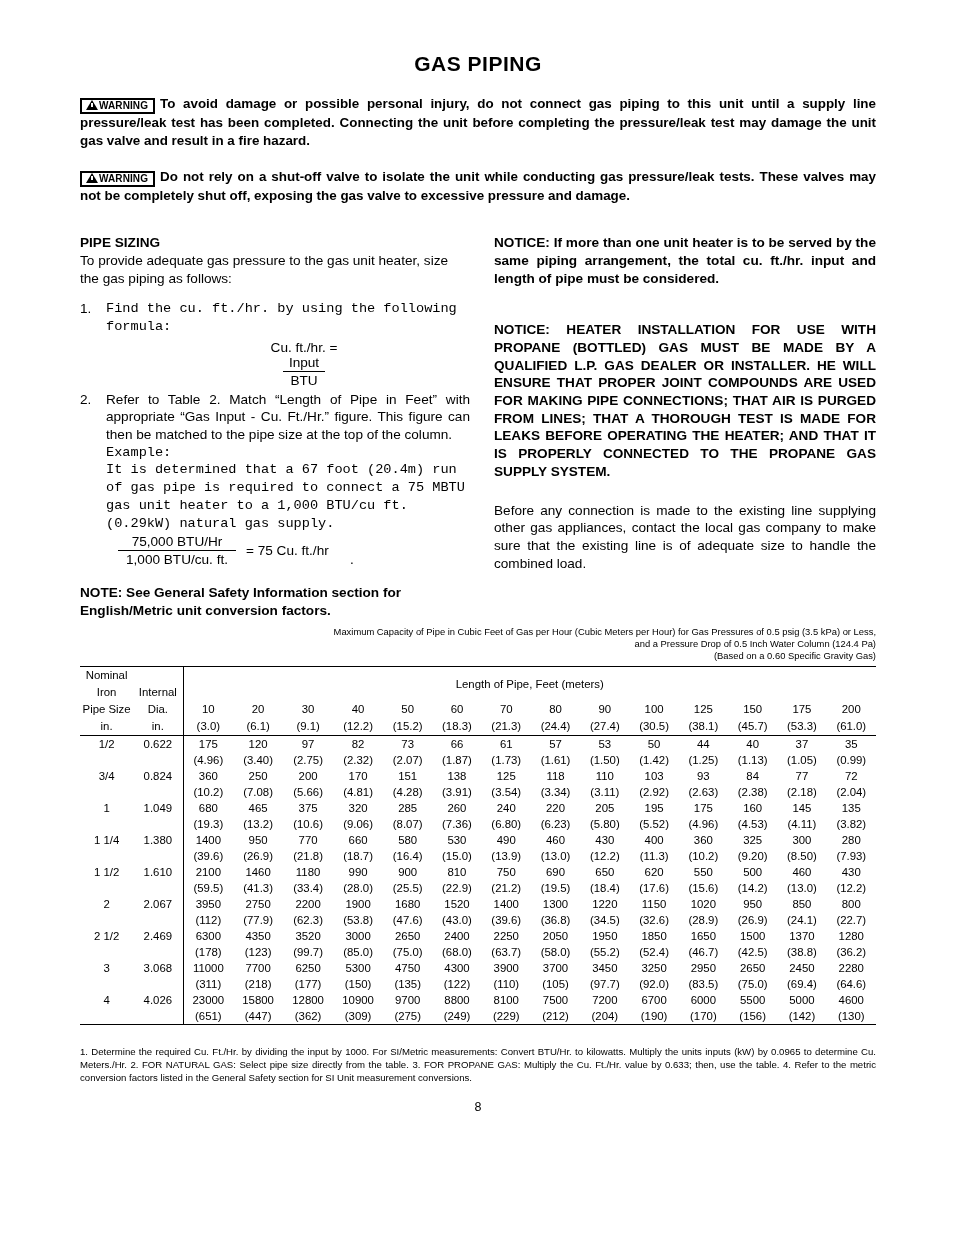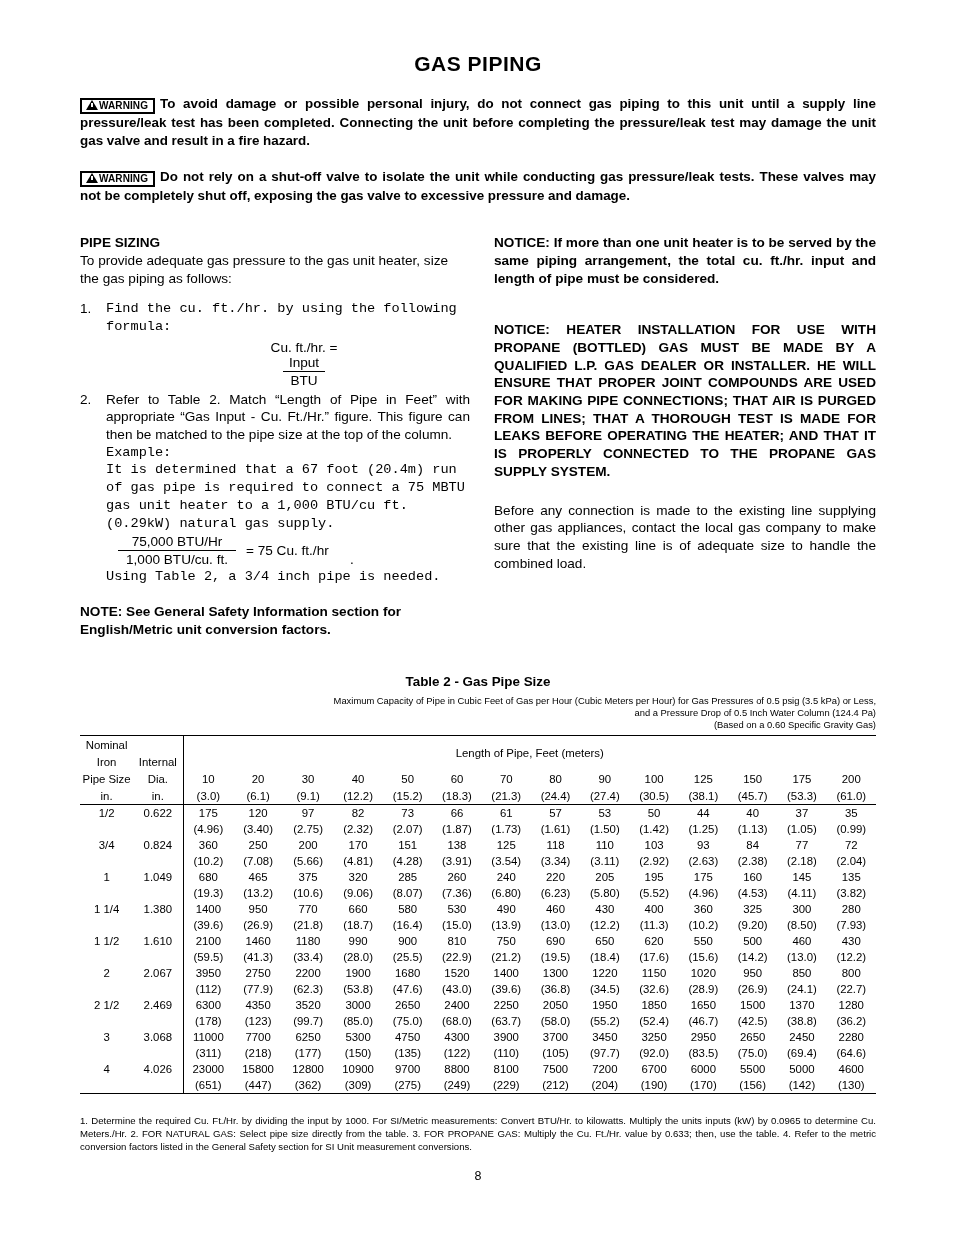--- a/index.html
+++ b/index.html
@@ -254,42 +254,37 @@
         <span class="frac2">
           <span class="n" style="display:block">75,000 BTU/Hr</span>
           <span class="d" style="display:block">1,000 BTU/cu. ft.</span>
         </span>
         <span class="frac2-rhs dot-after">
           <span style="position:static">= 75 Cu. ft./hr</span>
           <span>.</span>
         </span>
       </div>
 
-      <div class="numitem" style="margin-top:1px">
-        <div class="num"></div>
-        <div class="body nojust">Using Table 2, a 3/4 inch pipe is needed.</div>
-      </div>
 
       <div class="gap-md"></div>
 
       <div class="para b">NOTE: See General Safety Information section for English/Metric unit conversion factors.</div>
     </div>
 
     <div class="col-right">
       <div class="para b just">NOTICE: If more than one unit heater is to be served by the same piping arrangement, the total cu. ft./hr. input and length of pipe must be considered.</div>
       <div class="gap-md"></div>
       <div class="gap-md"></div>
       <div class="para b just">NOTICE: HEATER INSTALLATION FOR USE WITH PROPANE  (BOTTLED) GAS MUST BE MADE BY A QUALIFIED L.P. GAS DEALER OR INSTALLER. HE WILL ENSURE THAT PROPER JOINT COMPOUNDS ARE USED FOR MAKING PIPE CONNECTIONS; THAT AIR IS PURGED FROM LINES; THAT A THOROUGH TEST IS MADE FOR LEAKS BEFORE OPERATING THE HEATER; AND THAT IT IS PROPERLY CONNECTED TO THE PROPANE GAS SUPPLY SYSTEM.</div>
       <div class="gap-lg"></div>
       <div class="para just">Before any connection is made to the existing line supplying other gas appliances, contact the local gas company to make sure that the existing line is of adequate size to handle the combined load.</div>
     </div>
 
   </div>
 
-  <div class="tbl-title">Table 2 - Gas Pipe Size</div>
   <div class="tbl-sub">
     <div>Maximum Capacity of Pipe in Cubic Feet of Gas per Hour (Cubic Meters per Hour) for Gas Pressures of 0.5 psig (3.5 kPa) or Less,</div>
     <div>and a Pressure Drop of 0.5 Inch Water Column (124.4 Pa)</div>
     <div>(Based on a 0.60 Specific Gravity Gas)</div>
   </div>
 
   <table class="gt">
     <colgroup>
       <col class="c-nps">
         <col class="c-dia">

